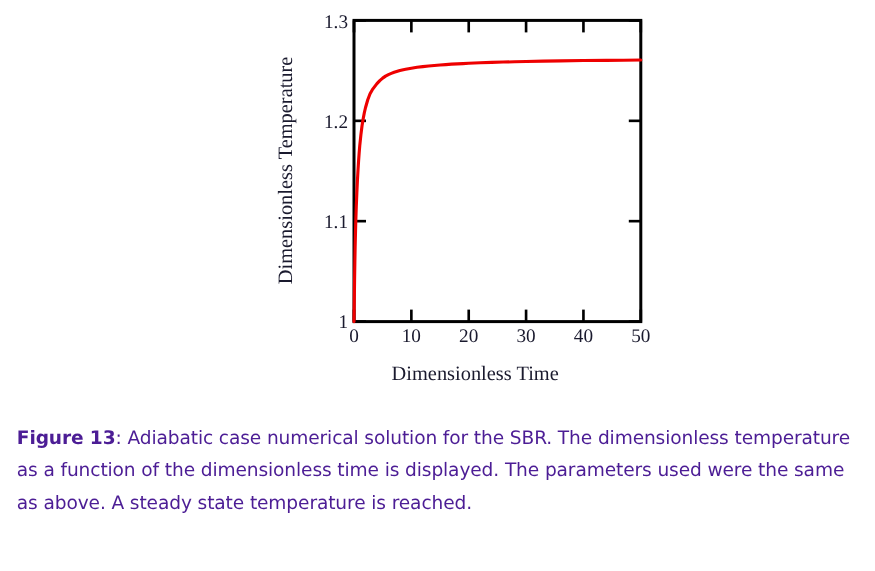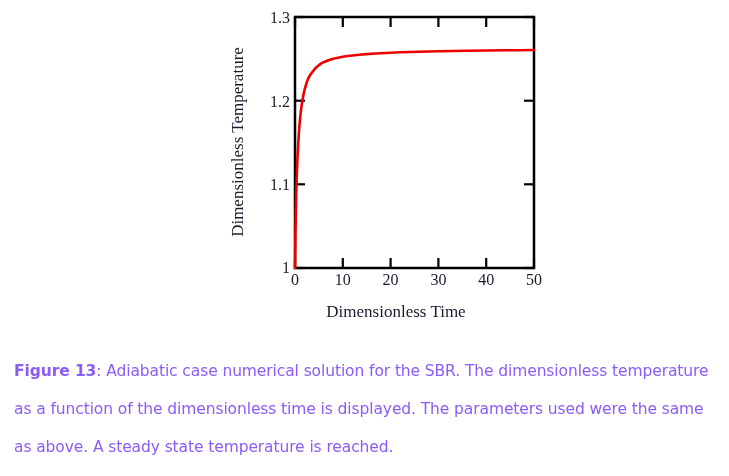--- a/index.html
+++ b/index.html
@@ -43,22 +43,22 @@
   }
 
   
   #caption {
     position: absolute;
     left: 14px;
     top: 352px;
     width: 700px;
     font-family: "DejaVu Sans", "Liberation Sans", sans-serif;
     font-size: 15.5px;
-    line-height: 38px;
-    color: #8b5cf6;
+    line-height: 27px;
+    color: #4c1d95;
     letter-spacing: -0.1px;
   }
   #caption .fig-label {
     font-weight: bold;
   }
 </style>
 </head>
 <body>
 
 <div id="figure-region">

